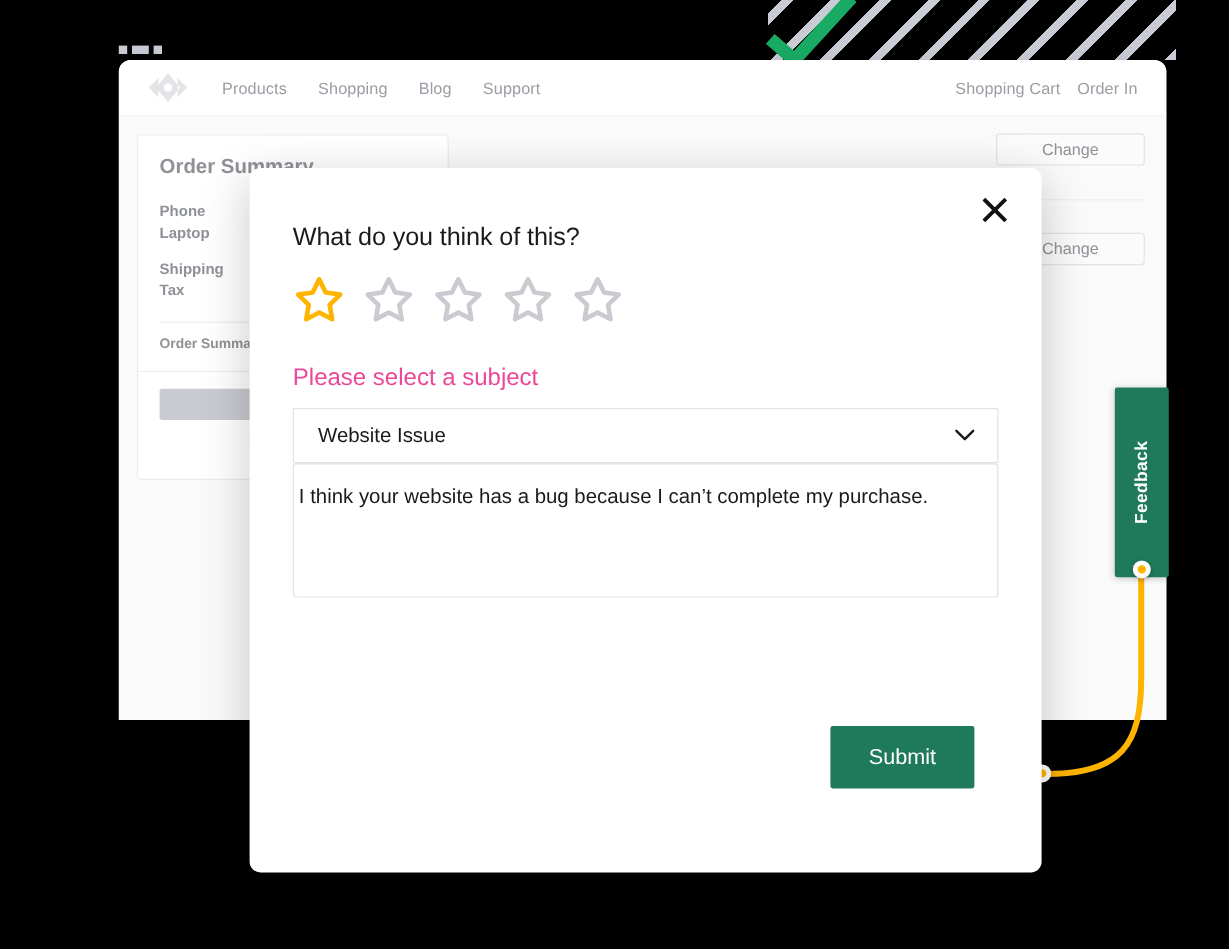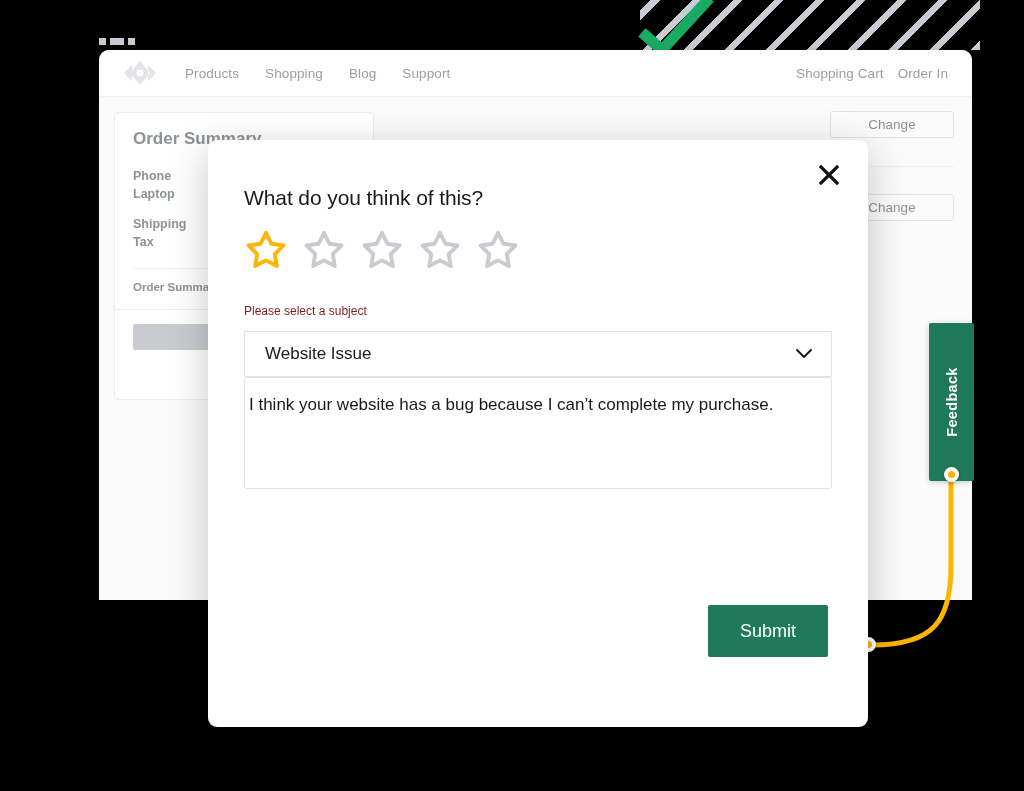--- a/index.html
+++ b/index.html
@@ -128,40 +128,40 @@
   .close-btn {
     position: absolute; right: 22px; top: 18px;
     width: 34px; height: 34px; display: flex;
     align-items: center; justify-content: center;
     cursor: pointer; background: none; border: 0;
   }
   .modal h1 { font-size: 21px; color: #1a1a1a; font-weight: 400; letter-spacing: -.1px; }
   .stars { display: flex; gap: 14px; margin-top: 18px; }
   .star { width: 44px; height: 44px; cursor: pointer; }
   .modal h3 {
-    font-size: 12px; color: #7f1d1d; font-weight: 400;
+    font-size: 20px; color: #ec4899; font-weight: 400;
     margin-top: 32px; margin-bottom: 13px;
   }
   .select-wrap { position: relative; }
   .select-box {
     width: 100%; height: 46px; border: 1px solid #e2e2e2;
     border-radius: 1px; background: #fff;
     display: flex; align-items: center;
     padding: 0 20px; font-size: 17px; color: #1a1a1a;
   }
   .chev { position: absolute; right: 18px; top: 15px; }
   .textarea-box {
     width: 100%; height: 112px; border: 1px solid #e2e2e2;
     border-radius: 3px; background: #fff;
     padding: 14px 4px; font-size: 17px; color: #1a1a1a;
     line-height: 1.55; font-family: "Liberation Sans", sans-serif;
     resize: none; outline: none; overflow: hidden;
   }
   .submit-btn {
-    position: absolute; right: 40px; bottom: 70px;
+    position: absolute; right: 56px; bottom: 70px;
     width: 120px; height: 52px; background: #1f7a5c;
     border: 0; border-radius: 2px; color: #ffffff;
     font-size: 18px; font-family: "Liberation Sans", sans-serif;
     cursor: pointer;
   }
 </style>
 </head>
 <body>
 
 <div id="stage">

